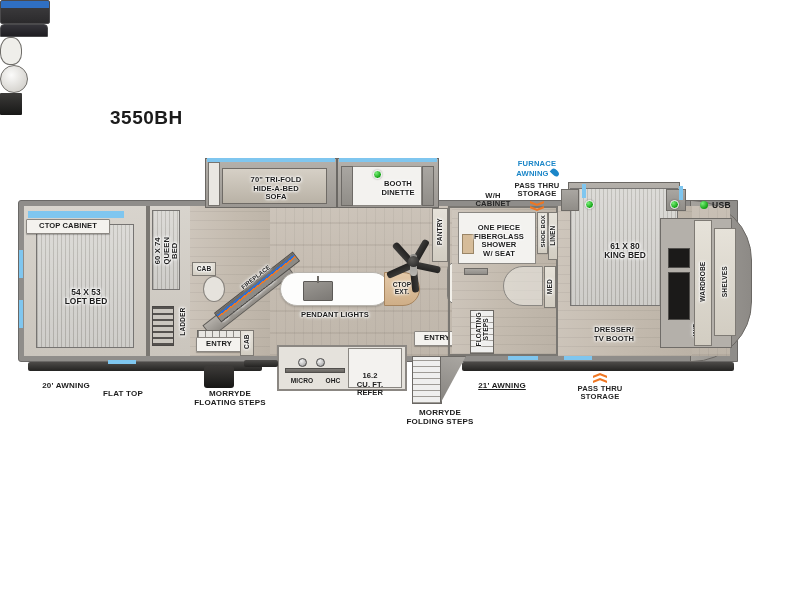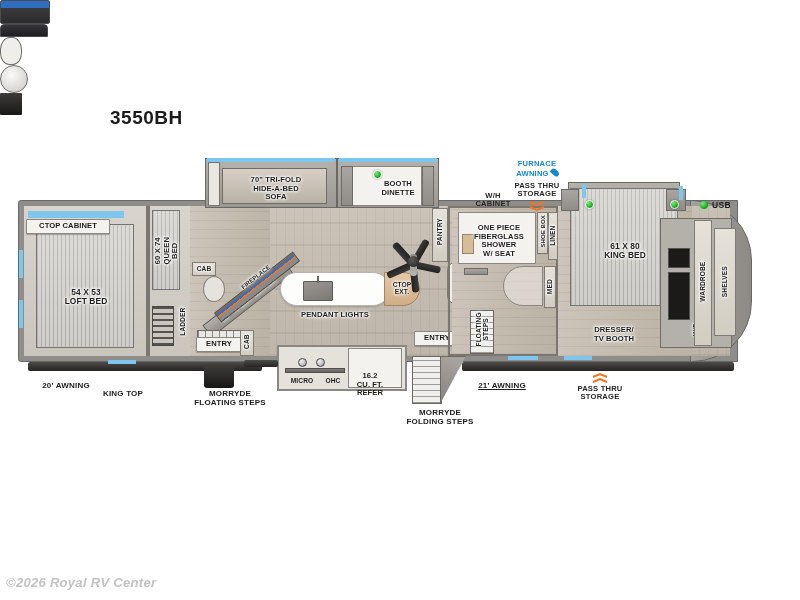--- a/index.html
+++ b/index.html
@@ -405,21 +405,21 @@
   <div class="lab rot90 sm" style="left:679px;top:278px;width:48px;">WARDROBE</div>
 
   <div class="fp cabwall" style="left:714px;top:228px;width:22px;height:108px;"></div>
   <div class="lab rot90 sm" style="left:704px;top:278px;width:42px;">SHELVES</div>
 
   <div class="fp awning" style="left:28px;top:362px;width:142px;height:9px;"></div>
   <div class="ext" style="left:14px;top:381px;width:104px;">20' AWNING</div>
 
   <div class="jack" style="left:110px;top:364px;width:22px;height:22px;"></div>
   <div class="fp bluestrip" style="left:108px;top:360px;width:28px;height:4px;"></div>
-  <div class="ext" style="left:86px;top:389px;width:74px;">KING TOP</div>
+  <div class="ext" style="left:86px;top:389px;width:74px;">FLAT TOP</div>
 
   <div class="fp awning" style="left:146px;top:362px;width:116px;height:9px;"></div>
   <div class="fp" style="left:204px;top:366px;width:30px;height:22px;background:linear-gradient(180deg,#3d3b39,#161615);border-radius:3px;"></div>
   <div class="ext" style="left:178px;top:389px;width:104px;">MORRYDE
 FLOATING STEPS</div>
 
   <div class="fp awning" style="left:244px;top:360px;width:34px;height:7px;"></div>
 
   <div class="fp steps" style="left:412px;top:356px;width:30px;height:48px;"></div>
   <div class="fp" style="left:440px;top:356px;width:26px;height:48px;background:linear-gradient(200deg,#aaa7a2,#86837f);border:1px solid #6b6864;clip-path:polygon(0 0,100% 0,0 100%);"></div>
@@ -459,15 +459,14 @@
         <i></i>
         <i></i>
       </div>
   </div>
 
   <div class="usb-wrap" style="left:700px;top:200px;justify-content:space-between;">
     <span class="dot"></span>
     <span class="txt">USB</span>
   </div>
 
-  <div class="footer">©2026 Royal RV Center</div>
 
 </div>
 
 </body></html>

